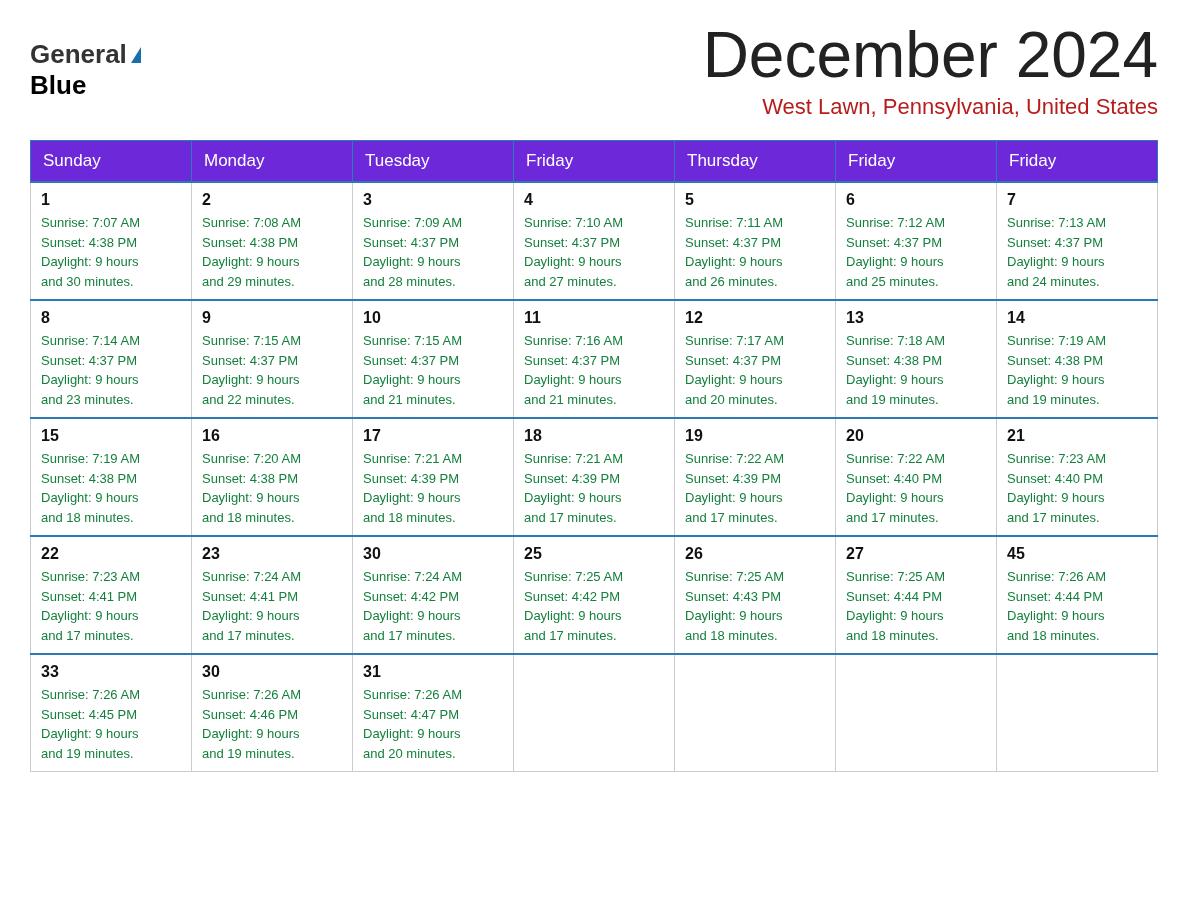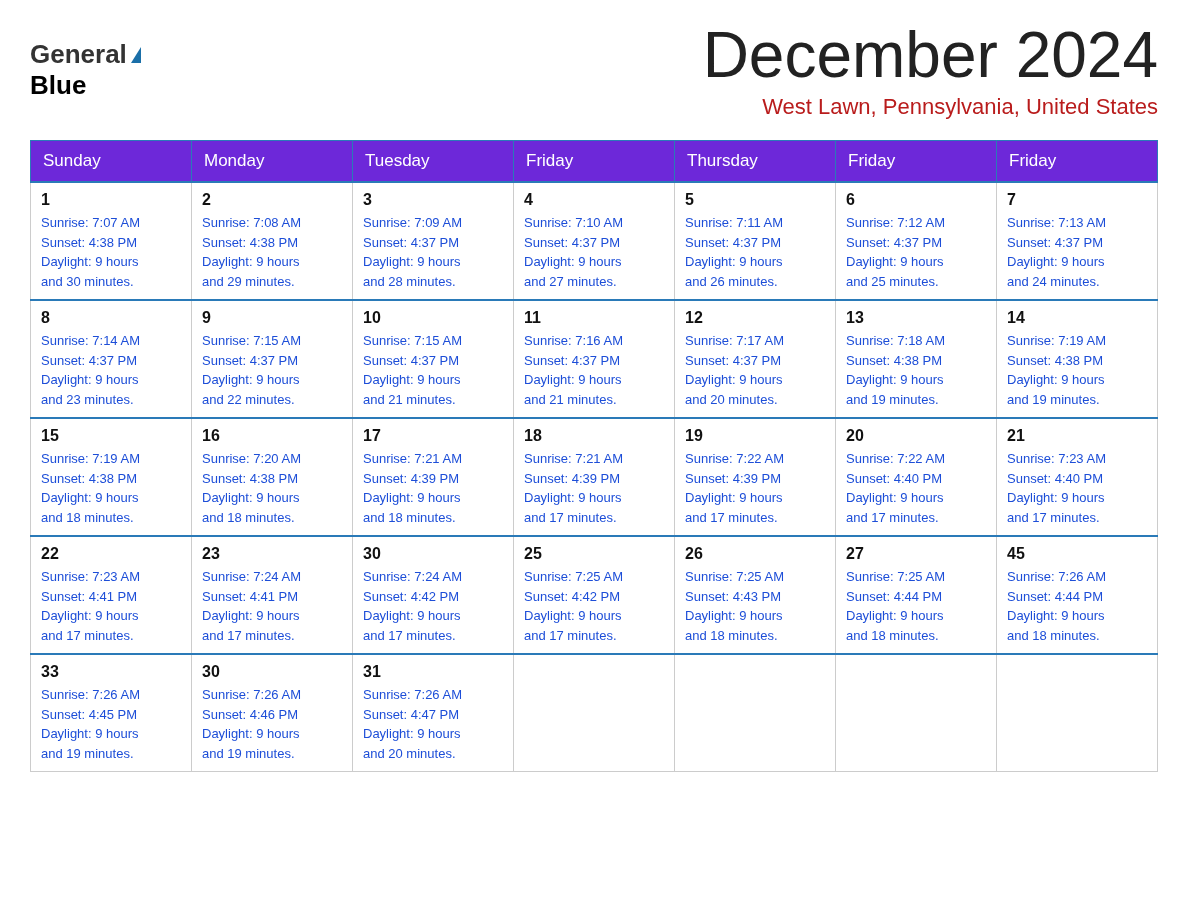--- a/index.html
+++ b/index.html
@@ -76,21 +76,21 @@
       min-height: 100px;
     }
     .day-number {
       font-size: 16px;
       font-weight: bold;
       margin-bottom: 4px;
       color: #111;
     }
     .day-info {
       font-size: 13px;
-      color: #1d4ed8;
+      color: #15803d;
       line-height: 1.5;
     }
     tbody tr {
       border-top: 2px solid #2a7ab8;
     }
     tbody tr td:first-child {
       border-left: 1px solid #ccc;
     }
     .empty-cell {
       background: #fff;

